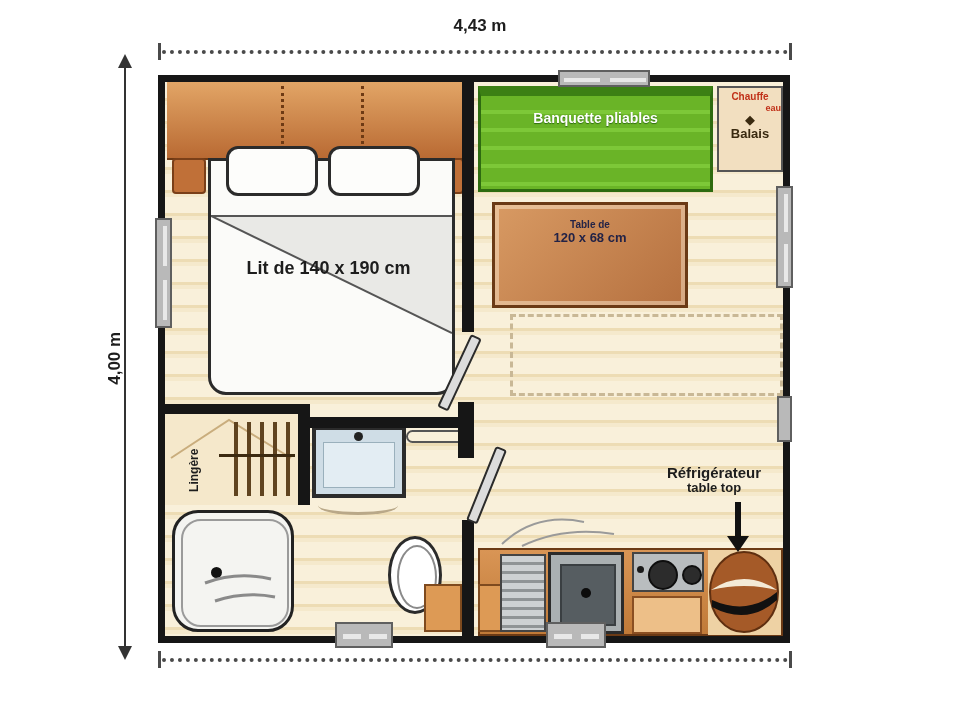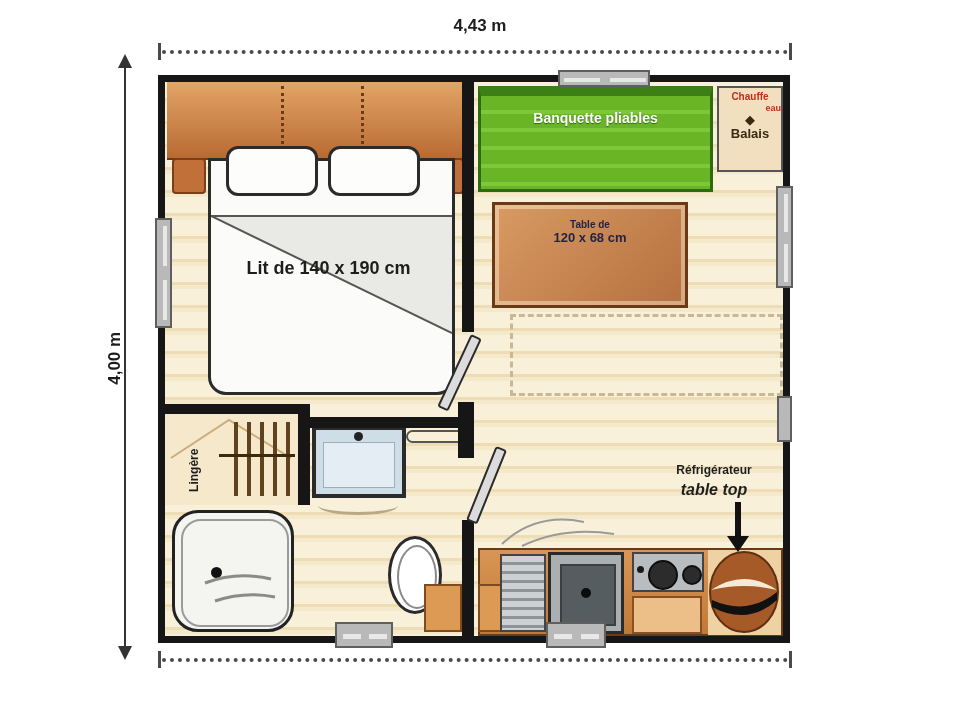--- a/index.html
+++ b/index.html
@@ -140,22 +140,22 @@
   <div class="abs" style="left:632px;top:596px;width:70px;height:38px;background:#edbf88;border:2px solid #8a4f22;box-sizing:border-box;z-index:11;"></div>
 
   <div class="abs" style="left:708px;top:550px;width:73px;height:85px;background:#eed2a4;z-index:11;">
     <svg width="73" height="85">
       <ellipse cx="36" cy="42" rx="34" ry="40" fill="#a55a28" stroke="#5f2f10" stroke-width="2"></ellipse>
       <path d="M3,40 Q36,18 69,40 Q36,32 3,40 Z" fill="#f4ead6"></path>
       <path d="M4,50 Q40,66 69,42 L69,50 Q40,76 4,57 Z" fill="#111"></path>
     </svg>
   </div>
 
-  <div class="abs lbl center" style="left:638px;top:464px;width:152px;font-size:12px;z-index:30;">Réfrigérateur</div>
-  <div class="abs lbl center" style="left:638px;top:481px;width:152px;font-size:16px;z-index:30;font-style:italic;">table top</div>
+  <div class="abs lbl center" style="left:638px;top:464px;width:152px;font-size:15px;z-index:30;">Réfrigérateur</div>
+  <div class="abs lbl center" style="left:638px;top:481px;width:152px;font-size:13px;z-index:30;">table top</div>
   <div class="abs" style="left:735px;top:502px;width:6px;height:34px;background:#111;z-index:30;"></div>
   <div class="abs" style="left:727px;top:536px;width:0;height:0;border-left:11px solid transparent;border-right:11px solid transparent;border-top:16px solid #111;z-index:30;"></div>
 
   <div class="abs win" style="left:558px;top:70px;width:92px;height:17px;z-index:20;">
     <div class="bar" style="left:4px;top:6px;width:36px;height:4px;"></div>
     <div class="bar" style="left:50px;top:6px;width:36px;height:4px;"></div>
   </div>
   <div class="abs win" style="left:155px;top:218px;width:17px;height:110px;z-index:20;">
     <div class="bar" style="left:6px;top:6px;width:4px;height:40px;"></div>
     <div class="bar" style="left:6px;top:60px;width:4px;height:40px;"></div>

